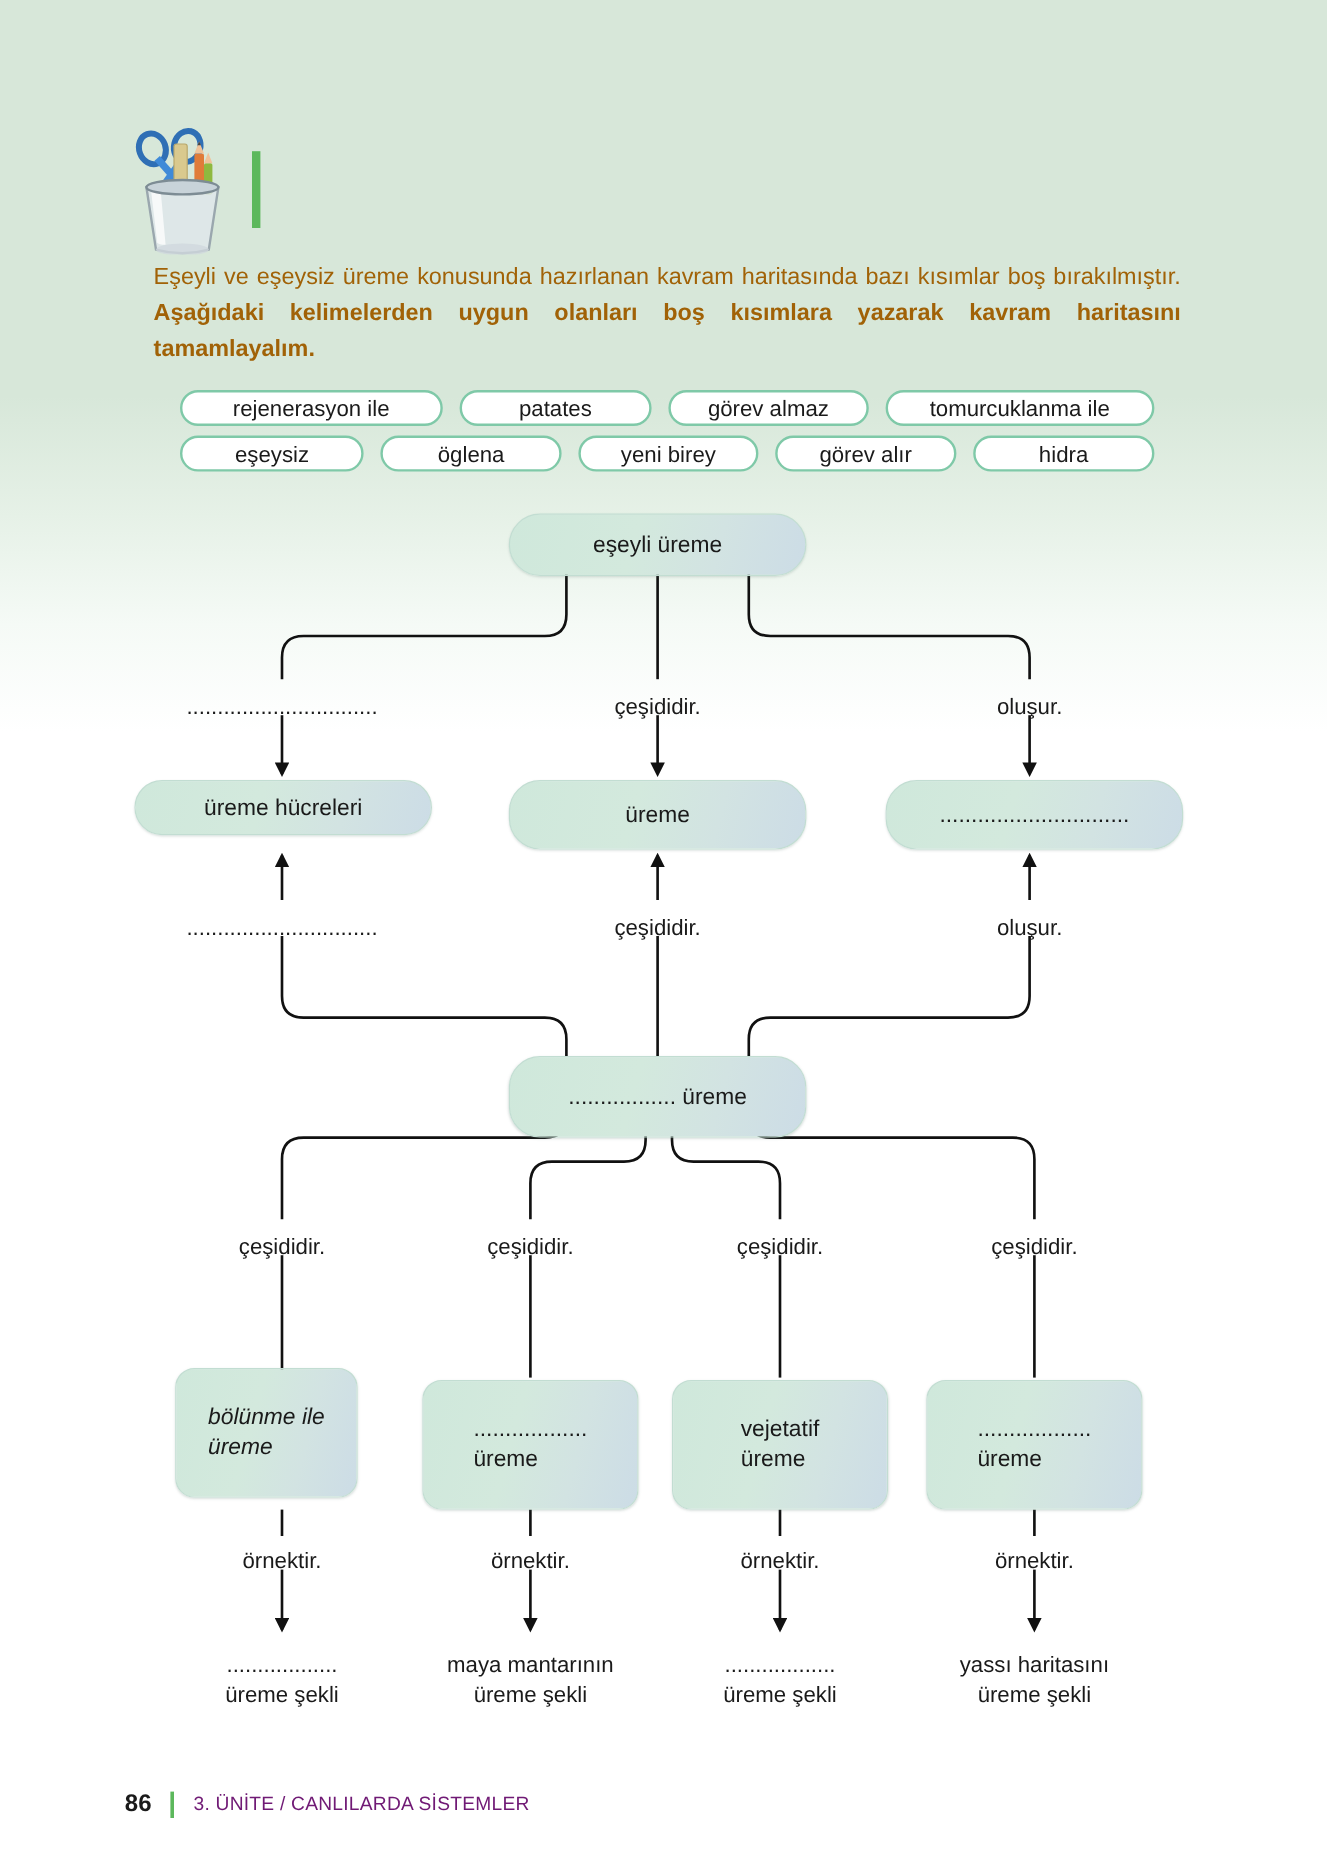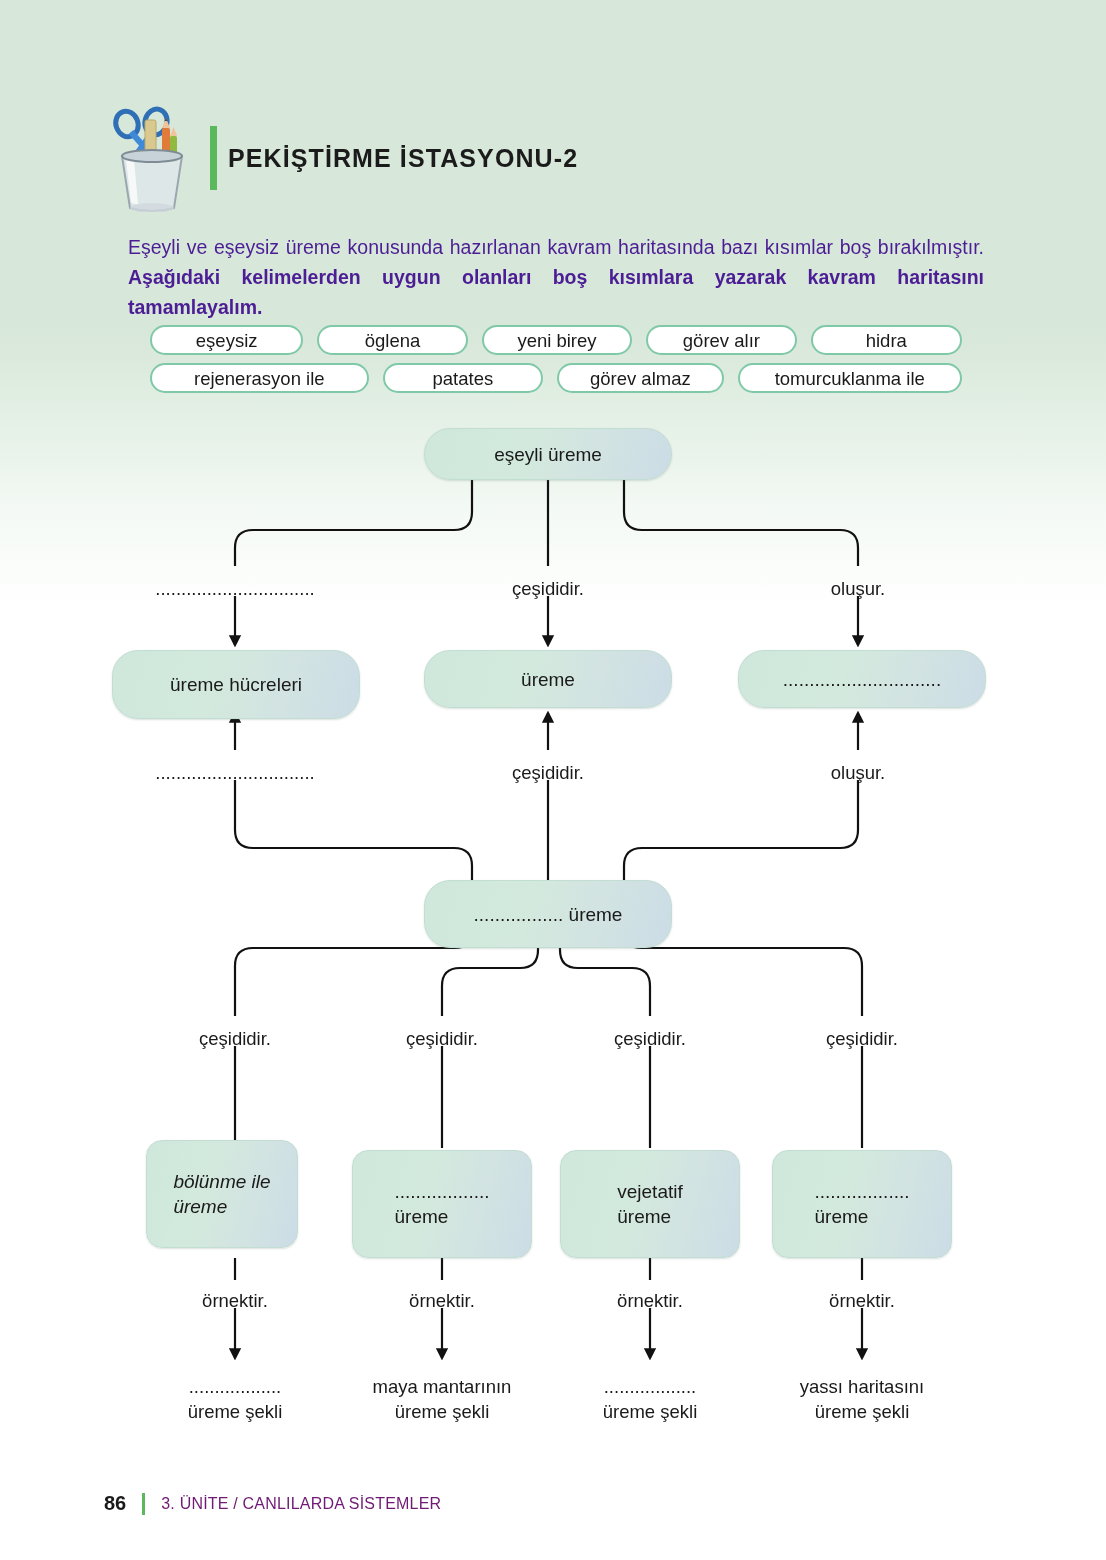--- a/index.html
+++ b/index.html
@@ -48,26 +48,26 @@
     font-weight: bold;
     letter-spacing: 1.1px;
     color: #1b1b1b;
     white-space: nowrap;
   }
 
   
   .instruction {
     position: absolute;
     left: 128px;
-    top: 232px;
+    top: 216px;
     width: 856px;
     font-size: 19.5px;
     line-height: 30px;
     text-align: justify;
-    color: #4c1d95;
+    color: #a16207;
   }
   .instruction b { font-weight: bold; }
 
   
   .wordbank {
     position: absolute;
     left: 150px;
     top: 325px;
     width: 812px;
   }
@@ -182,40 +182,39 @@
         <rect x="66" y="40" width="7" height="26" rx="1.5" fill="#8fb93f"></rect>
         <polygon points="66,40 73,40 69.5,31" fill="#f0c39a"></polygon>
       </g>
       <path d="M18 60 L78 60 L70 112 Q48 118 26 112 Z" fill="#dfe6ea" fill-opacity="0.85" stroke="#9aa7ae" stroke-width="2"></path>
       <path d="M22 64 L30 64 L34 108 Q28 108 27 106 Z" fill="#ffffff" fill-opacity="0.75"></path>
       <ellipse cx="48" cy="60" rx="30" ry="6" fill="#c8d3d9" stroke="#7d8c94" stroke-width="2"></ellipse>
       <ellipse cx="48" cy="112" rx="22" ry="5" fill="#cfd8dd" fill-opacity="0.8"></ellipse>
     </svg>
   </div>
   <div class="green-bar"></div>
-  <div class="header-title">PEKİŞTİRME İSTASYONU-2</div>
 </div>
 
 <div class="instruction">
   <span>Eşeyli ve eşeysiz üreme konusunda hazırlanan kavram haritasında bazı kısımlar boş bırakılmıştır. </span><b>Aşağıdaki kelimelerden uygun olanları boş kısımlara yazarak kavram haritasını tamamlayalım.</b>
 </div>
 
 <div class="wordbank">
+  <div class="wb-row">
+    <div class="pill" style="width:222px">rejenerasyon ile</div>
+    <div class="pill" style="width:163px">patates</div>
+    <div class="pill" style="width:169px">görev almaz</div>
+    <div class="pill" style="width:228px">tomurcuklanma ile</div>
+  </div>
   <div class="wb-row">
     <div class="pill" style="width:155px">eşeysiz</div>
     <div class="pill" style="width:152px">öglena</div>
     <div class="pill" style="width:152px">yeni birey</div>
     <div class="pill" style="width:152px">görev alır</div>
     <div class="pill" style="width:153px">hidra</div>
-  </div>
-  <div class="wb-row">
-    <div class="pill" style="width:222px">rejenerasyon ile</div>
-    <div class="pill" style="width:163px">patates</div>
-    <div class="pill" style="width:169px">görev almaz</div>
-    <div class="pill" style="width:228px">tomurcuklanma ile</div>
   </div>
 </div>
 
 <div class="map">
   <svg width="1106" height="1560" viewBox="0 0 1106 1560">
     <defs>
       <marker id="arrow" viewBox="0 0 10 10" refX="8" refY="5" markerWidth="5.5" markerHeight="5.5" orient="auto-start-reverse">
         <path d="M 0 0 L 10 5 L 0 10 z" fill="#111"></path>
       </marker>
     </defs>
@@ -257,21 +256,21 @@
       <path d="M235 1308 L235 1358" marker-end="url(#arrow)"></path>
       <path d="M442 1308 L442 1358" marker-end="url(#arrow)"></path>
       <path d="M650 1308 L650 1358" marker-end="url(#arrow)"></path>
       <path d="M862 1308 L862 1358" marker-end="url(#arrow)"></path>
     </g>
   </svg>
 </div>
 
 <div class="node pillshape" style="left:424px; top:428px; width:248px; height:52px;">eşeyli üreme</div>
 
-<div class="node pillshape" style="left:112px; top:650px; width:248px; height:69px;">üreme hücreleri</div>
+<div class="node pillshape" style="left:112px; top:650px; width:248px; height:46px;">üreme hücreleri</div>
 <div class="node pillshape" style="left:424px; top:650px; width:248px; height:58px;">üreme</div>
 <div class="node pillshape" style="left:738px; top:650px; width:248px; height:58px;">..............................</div>
 
 <div class="node pillshape" style="left:424px; top:880px; width:248px; height:68px;">................. üreme</div>
 
 <div class="node boxshape" style="left:146px; top:1140px; width:152px; height:108px; white-space:pre-line;font-style:italic;">bölünme ile
 üreme</div>
 <div class="node boxshape" style="left:352px; top:1150px; width:180px; height:108px; white-space:pre-line;">..................
 üreme</div>
 <div class="node boxshape" style="left:560px; top:1150px; width:180px; height:108px; white-space:pre-line;">vejetatif

